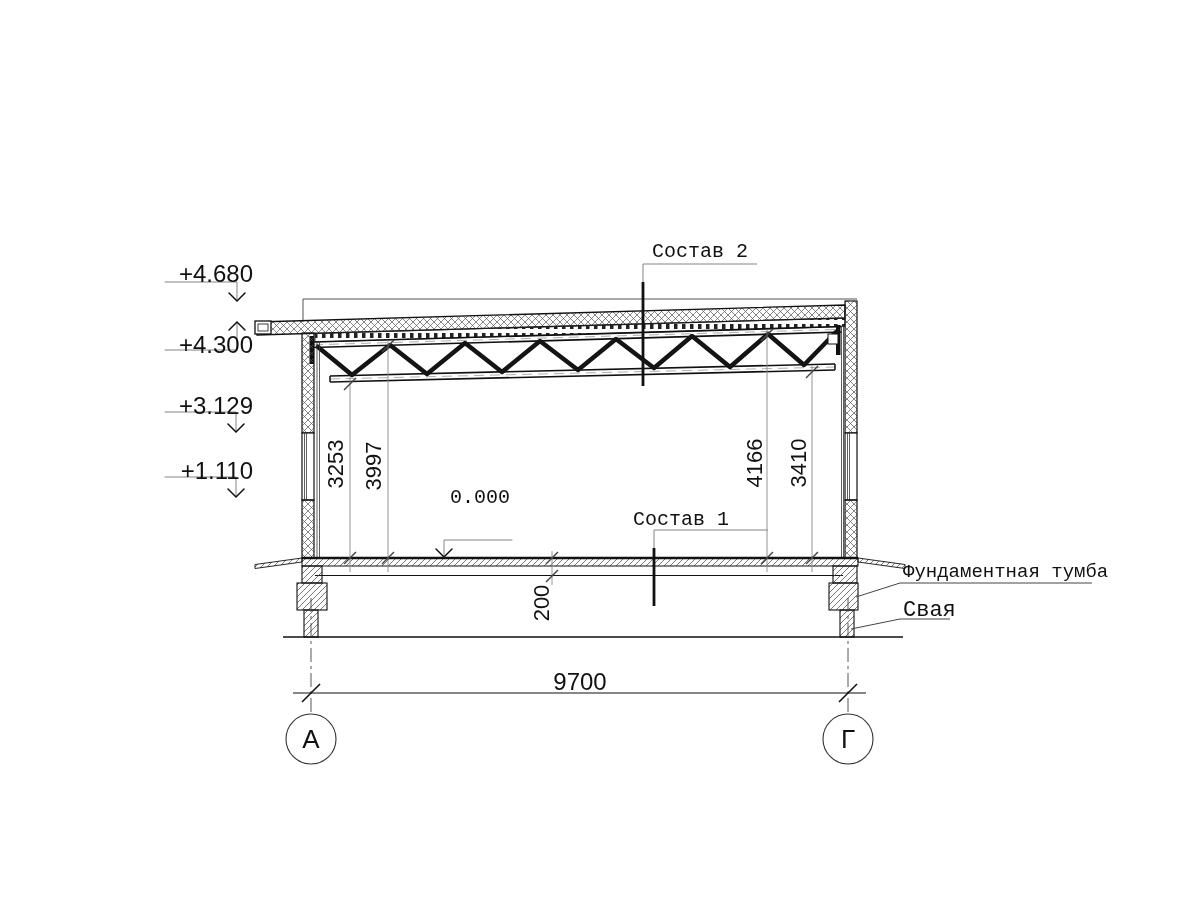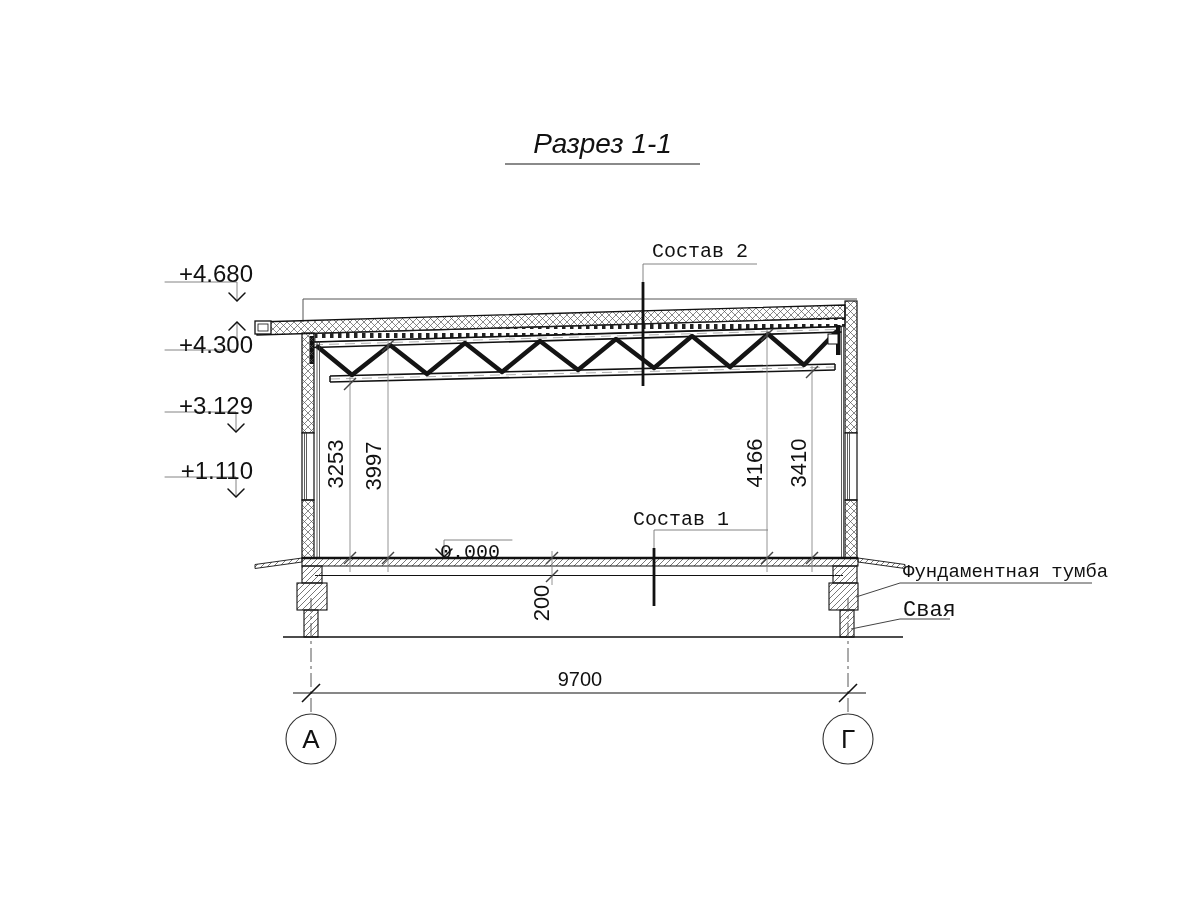--- a/index.html
+++ b/index.html
@@ -4,21 +4,21 @@
 <style>
   html,body{margin:0;padding:0;background:#fff;width:1200px;height:900px;overflow:hidden;}
   #canvas{position:relative;width:1200px;height:900px;background:#ffffff;
           font-family:"Liberation Sans", sans-serif;color:#111;}
   #canvas svg{position:absolute;left:0;top:0;}
   .txt{position:absolute;white-space:nowrap;color:#111;}
   .title{font-size:28px;font-style:italic;text-align:center;
          border-bottom:2px solid #8a8a8a;padding:0 10px 3px 10px;}
   .lev{font-size:24px;text-align:right;width:100px;}
   .lbl{font-size:20px;font-family:Liberation Mono, monospace;}
-  .dim{font-size:20px;text-align:center;}
+  .dim{font-size:24px;text-align:center;}
   .vdim{font-size:22px;text-align:center;width:120px;transform:rotate(-90deg);transform-origin:center;}
   .axis-letter{font-size:26px;text-align:center;width:50px;height:50px;line-height:50px;}
 </style>
 </head>
 <body>
 
 <div id="canvas">
 
 <svg width="1200" height="900" viewBox="0 0 1200 900">
   <defs>
@@ -149,27 +149,26 @@
     <line x1="761" y1="564" x2="773" y2="552" stroke="#444" stroke-width="1.4"></line>
     <line x1="812" y1="366" x2="812" y2="572" stroke="#888" stroke-width="0.9"></line>
     <line x1="806" y1="378" x2="818" y2="366" stroke="#444" stroke-width="1.4"></line>
     <line x1="806" y1="564" x2="818" y2="552" stroke="#444" stroke-width="1.4"></line>
     <line x1="552" y1="551" x2="552" y2="585" stroke="#888" stroke-width="0.9"></line>
     <line x1="546" y1="564" x2="558" y2="552" stroke="#444" stroke-width="1.4"></line>
     <line x1="546" y1="582" x2="558" y2="570" stroke="#444" stroke-width="1.4"></line>
   </g>
 </svg>
 
-<div class="txt title" style="left:505px;top:128px;width:175px;">Разрез 1-1</div>
 
 <div class="txt lev" style="left:153px;top:260px;">+4.680</div>
 <div class="txt lev" style="left:153px;top:331px;">+4.300</div>
 <div class="txt lev" style="left:153px;top:392px;">+3.129</div>
 <div class="txt lev" style="left:153px;top:457px;">+1.110</div>
-<div class="txt lbl" style="left:440px;top:541px;width:80px;text-align:left;">0.000</div>
+<div class="txt lbl" style="left:440px;top:486px;width:80px;text-align:center;">0.000</div>
 
 <div class="txt lbl" style="left:620px;top:240px;width:160px;text-align:center;">Состав 2</div>
 <div class="txt lbl" style="left:633px;top:508px;width:160px;text-align:left;">Состав 1</div>
 <div class="txt lbl" style="left:903px;top:561px;font-size:19px;">Фундаментная тумба</div>
 <div class="txt lbl" style="left:903px;top:598px;font-size:22px;">Свая</div>
 
 <div class="txt dim" style="left:520px;top:668px;width:120px;">9700</div>
 <div class="txt vdim" style="left:276px;top:451px;">3253</div>
 <div class="txt vdim" style="left:314px;top:453px;">3997</div>
 <div class="txt vdim" style="left:695px;top:450px;">4166</div>

